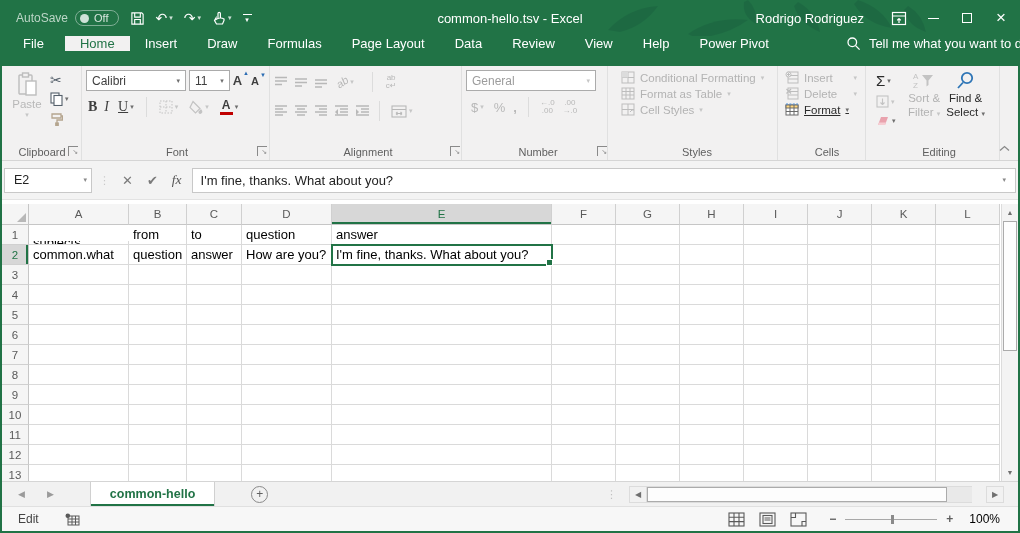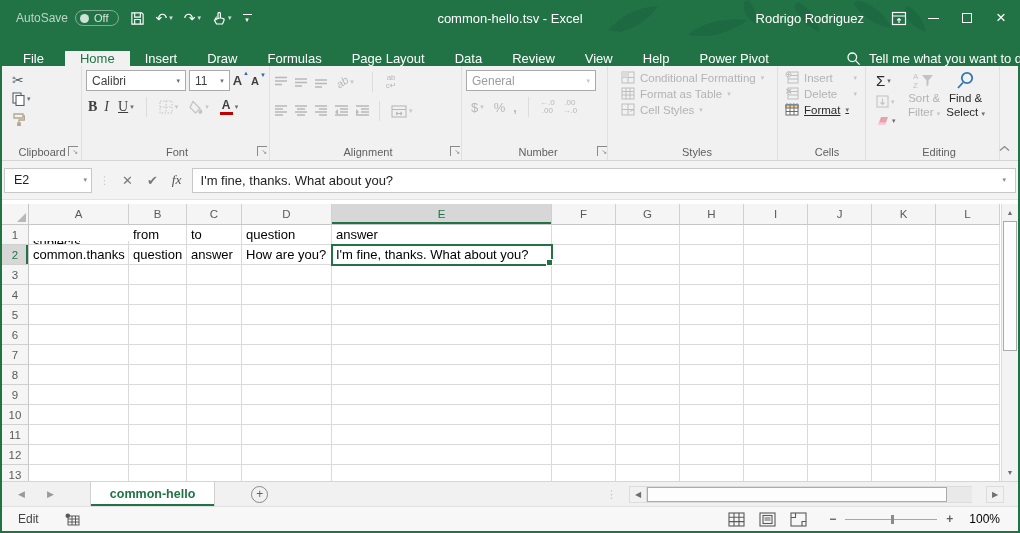--- a/index.html
+++ b/index.html
@@ -21,21 +21,21 @@
   .qmore .bar{width:9px;height:1px;background:#fff;margin-bottom:3px;}
   .qmore .chev{font-size:7px;color:#fff;}
   .wtitle{position:absolute;left:50%;transform:translateX(-50%);font-size:13px;color:#fff;white-space:nowrap;z-index:1;}
   .tb-right{margin-left:auto;display:flex;align-items:center;z-index:1;}
   .username{font-size:13px;margin-right:18px;}
   .wbtn{width:34px;height:36px;display:flex;align-items:center;justify-content:center;color:#fff;}
   .maxbox{width:10px;height:10px;border:1px solid #fff;}
   .minbar{width:11px;height:1px;background:#fff;display:block;}
 
   
-  .tabsrow{height:30px;background:var(--accent);display:flex;align-items:flex-end;color:#fff;font-size:13px;flex:none;position:relative;}
+  .tabsrow{height:30px;background:var(--accent);display:flex;align-items:flex-start;color:#fff;font-size:13px;flex:none;position:relative;}
   .rtab{padding:0 15px;display:flex;align-items:center;cursor:default;white-space:nowrap;}
   .rtab.file{padding:0 21px;}
   .rtab.active{background:#f2f1f1;color:var(--accent);}
   .tellme{display:flex;align-items:center;gap:8px;margin-left:62px;white-space:nowrap;}
 
   
   .ribbon{height:95px;background:#f2f1f1;border-bottom:1px solid #d5d5d5;display:flex;flex:none;position:relative;color:#3f3f3f;}
   .grp{position:relative;border-right:1px solid #e0e0e0;padding:4px 4px 17px;flex:none;}
   .grp-label{position:absolute;bottom:2px;left:0;right:0;text-align:center;color:#5f5f5f;font-size:11px;}
   .launcher{position:absolute;right:3px;bottom:4px;width:10px;height:10px;border-left:1px solid #8a8a8a;border-top:1px solid #8a8a8a;color:#8a8a8a;font-size:7px;line-height:10px;text-align:right;}
@@ -229,20 +229,29 @@
           <path d="M9.6 9.6 13.6 13.6"></path>
         </svg>
       <span>Tell me what you want to do</span>
     </div>
 
   </div>
 
   <div class="ribbon">
 
     <div class="grp g-clip" style="padding-left:8px;">
+      <div class="paste-big">
+        <svg width="21" height="25" viewBox="0 0 21 25" fill="none" stroke="#bdbdbd" stroke-width="1.4">
+            <rect x="2" y="3" width="13" height="19" rx="1"></rect>
+            <rect x="5.5" y="1" width="6" height="4" fill="#f2f1f1"></rect>
+            <rect x="9" y="9" width="10" height="14" fill="#fff"></rect>
+          </svg>
+        <span>Paste</span>
+        <span class="arr dis">▾</span>
+      </div>
       <div class="clip-col">
         <span class="ibtn">
             <span class="scissors">✂</span>
           </span>
         <span class="ibtn">
           <svg width="13" height="14" viewBox="0 0 13 14" fill="#fff" stroke="#55606b" stroke-width="1.1">
               <rect x="1" y="1" width="8" height="10"></rect>
               <rect x="4" y="3.5" width="8" height="10"></rect>
             </svg>
           <span class="arr">▾</span>
@@ -538,21 +547,21 @@
             <div class="cell" style="width: 64px;"></div>
             <div class="cell" style="width: 64px;"></div>
             <div class="cell" style="width: 64px;"></div>
             <div class="cell" style="width: 64px;"></div>
             <div class="cell" style="width: 64px;"></div>
             <div class="cell" style="width: 64px;"></div>
             <div class="cell" style="width: 64px;"></div>
           </div>
           <div class="gridrow">
             <div class="rowhead sel">2</div>
-            <div class="cell" style="width: 100px;">common.thanks</div>
+            <div class="cell" style="width: 100px;">common.what</div>
             <div class="cell" style="width: 58px;">question</div>
             <div class="cell" style="width: 55px;">answer</div>
             <div class="cell" style="width: 90px;">How are you?</div>
             <div class="cell active" style="width: 220px;">I'm fine, thanks. What about you?</div>
             <div class="cell" style="width: 64px;"></div>
             <div class="cell" style="width: 64px;"></div>
             <div class="cell" style="width: 64px;"></div>
             <div class="cell" style="width: 64px;"></div>
             <div class="cell" style="width: 64px;"></div>
             <div class="cell" style="width: 64px;"></div>

